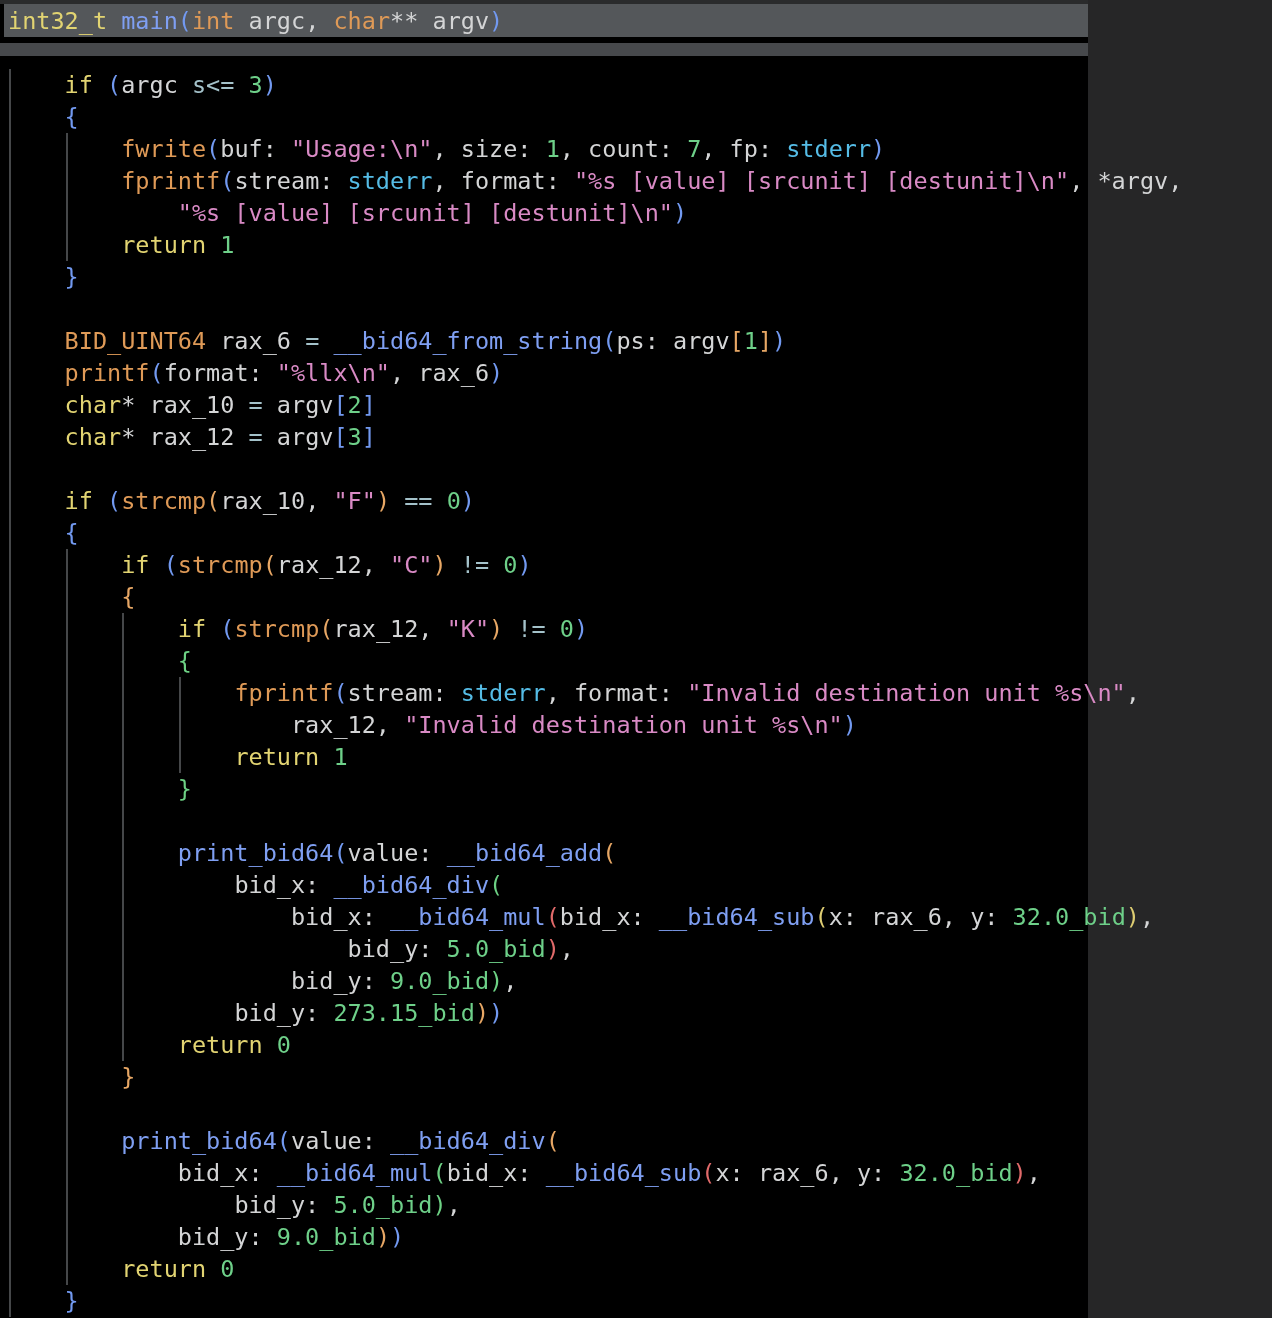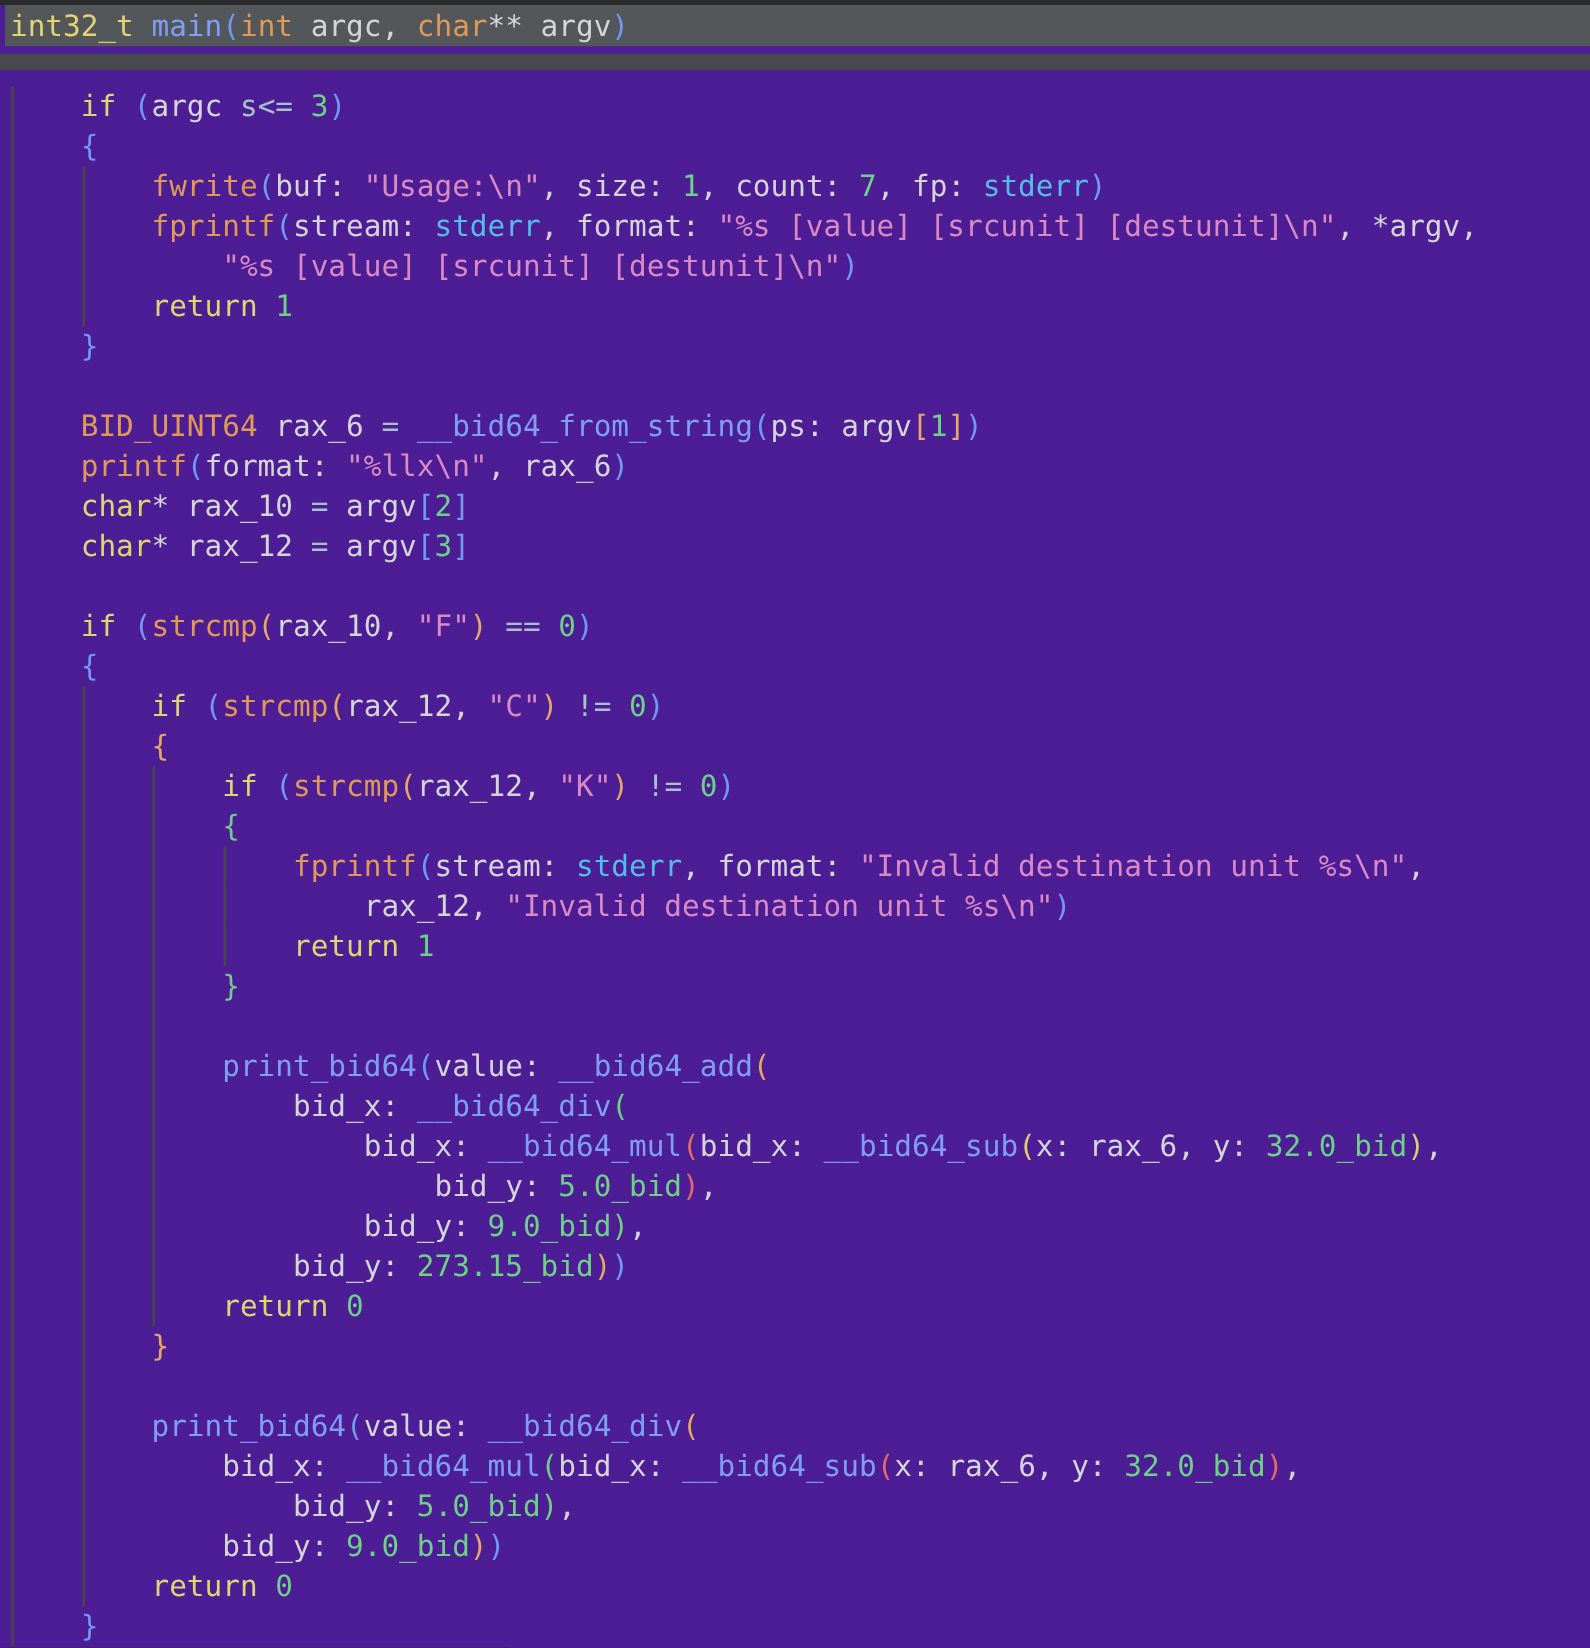--- a/index.html
+++ b/index.html
@@ -3,21 +3,21 @@
 <meta charset="utf-8">
 <style>
   html,body{margin:0;padding:0;}
   body{
     width:1272px;height:1318px;overflow:hidden;
     background:#262627;
     font-family:"DejaVu Sans Mono","Liberation Mono",monospace;
     font-size:23.5px;
     -webkit-font-smoothing:antialiased;
   }
-  .stage{position:relative;width:1272px;height:1318px;background:#4c1d95;}
+  .stage{position:relative;width:1088px;height:1318px;background:#000000;}
   .topgap{position:absolute;top:0;left:0;width:100%;height:4px;background:#2a2b2c;}
   .fnbar{
     position:absolute;top:4px;left:4px;right:0;height:33px;
     background:#54575a;display:flex;align-items:center;
     padding-left:4px;white-space:pre;
   }
   .ctxstrip{position:absolute;top:43px;left:0;width:100%;height:13px;background:#47494c;}
   .code{position:absolute;top:56px;left:0;right:0;bottom:0;padding:13px 0 0 8px;}
   .line{position:relative;height:32px;line-height:32px;white-space:pre;}
   .guide{position:absolute;top:0;bottom:0;width:0;border-left:2px solid #454749;}

